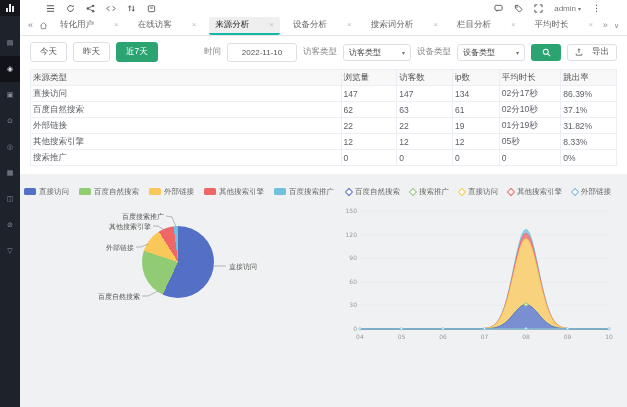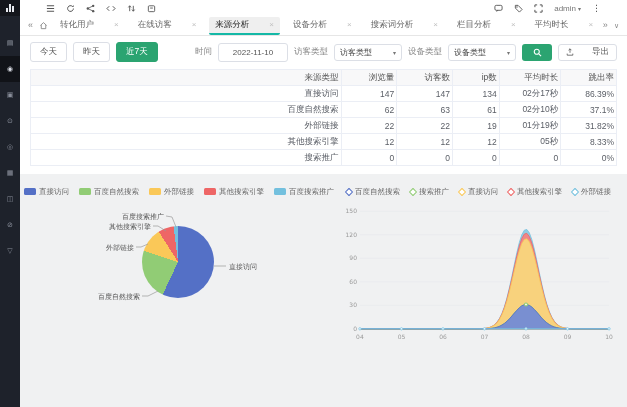--- a/index.html
+++ b/index.html
@@ -31,25 +31,25 @@
   
   .content{flex:1;display:flex;flex-direction:column;min-height:0;}
   .filterbar{background:#fff;display:flex;align-items:center;justify-content:space-between;padding:6px 10px 5px;}
   .quick{display:flex;align-items:center;gap:6px;}
   .qbtn{font-size:8.5px;padding:3px 9px;border:1px solid #dcdfe6;background:#fff;border-radius:3px;color:#555;cursor:pointer;}
   .qbtn.active{background:#2ba471;border-color:#2ba471;color:#fff;}
   .filter-right{display:flex;align-items:center;gap:6px;font-size:8.5px;color:#888;margin-left:10px;}
   .dinput{width:64px;height:15px;border:1px solid #dcdfe6;border-radius:3px;font-size:8px;text-align:center;color:#555;background:#fff;font-family:inherit;}
   .fselect{min-width:56px;height:15px;border:1px solid #dcdfe6;border-radius:3px;display:flex;align-items:center;justify-content:space-between;gap:4px;padding:0 5px;color:#444;font-size:8px;background:#fff;cursor:pointer;}
   .search-btn{width:30px;height:17px;background:#2ba471;border:none;border-radius:3px;display:flex;align-items:center;justify-content:center;cursor:pointer;}
-  .export-btn{height:17px;border:1px solid #dcdfe6;background:#fff;border-radius:3px;display:flex;align-items:center;gap:18px;padding:0 7px;font-size:8.5px;color:#555;cursor:pointer;}
+  .export-btn{height:17px;border:1px solid #dcdfe6;background:#fff;border-radius:3px;display:flex;align-items:center;gap:9px;padding:0 7px;font-size:8.5px;color:#555;cursor:pointer;}
   
   .table-wrap{background:#fff;padding:2px 10px 8px;}
   table{width:100%;border-collapse:collapse;font-size:8.5px;color:#5a5e66;table-layout:fixed;}
-  th,td{border:1px solid #ebeef5;height:15px;text-align:right;padding:0 2px;font-weight:normal;overflow:hidden;white-space:nowrap;}
+  th,td{border:1px solid #ebeef5;height:15px;text-align:left;padding:0 2px;font-weight:normal;overflow:hidden;white-space:nowrap;}
   th{background:#f8f8f9;color:#555;}
   
   .charts{flex:1;background:#f0f1f2;display:flex;gap:12px;padding:8px 10px 0;min-height:0;}
   .chart-card{position:relative;}
   .left-card{width:298px;flex-shrink:0;}
   .right-card{flex:1;min-width:0;}
   .legend{display:flex;justify-content:center;align-items:center;gap:10px;height:13px;font-size:7.5px;color:#666;margin-top:3px;flex-wrap:nowrap;}
   .lg-item{display:flex;align-items:center;gap:3px;cursor:pointer;white-space:nowrap;}
   .lg-rect{width:12px;height:7px;border-radius:1.5px;display:inline-block;}
   .lg-diamond{width:4px;height:4px;border:1.3px solid;transform:rotate(45deg);display:inline-block;background:#fff;border-radius:0.5px;}

